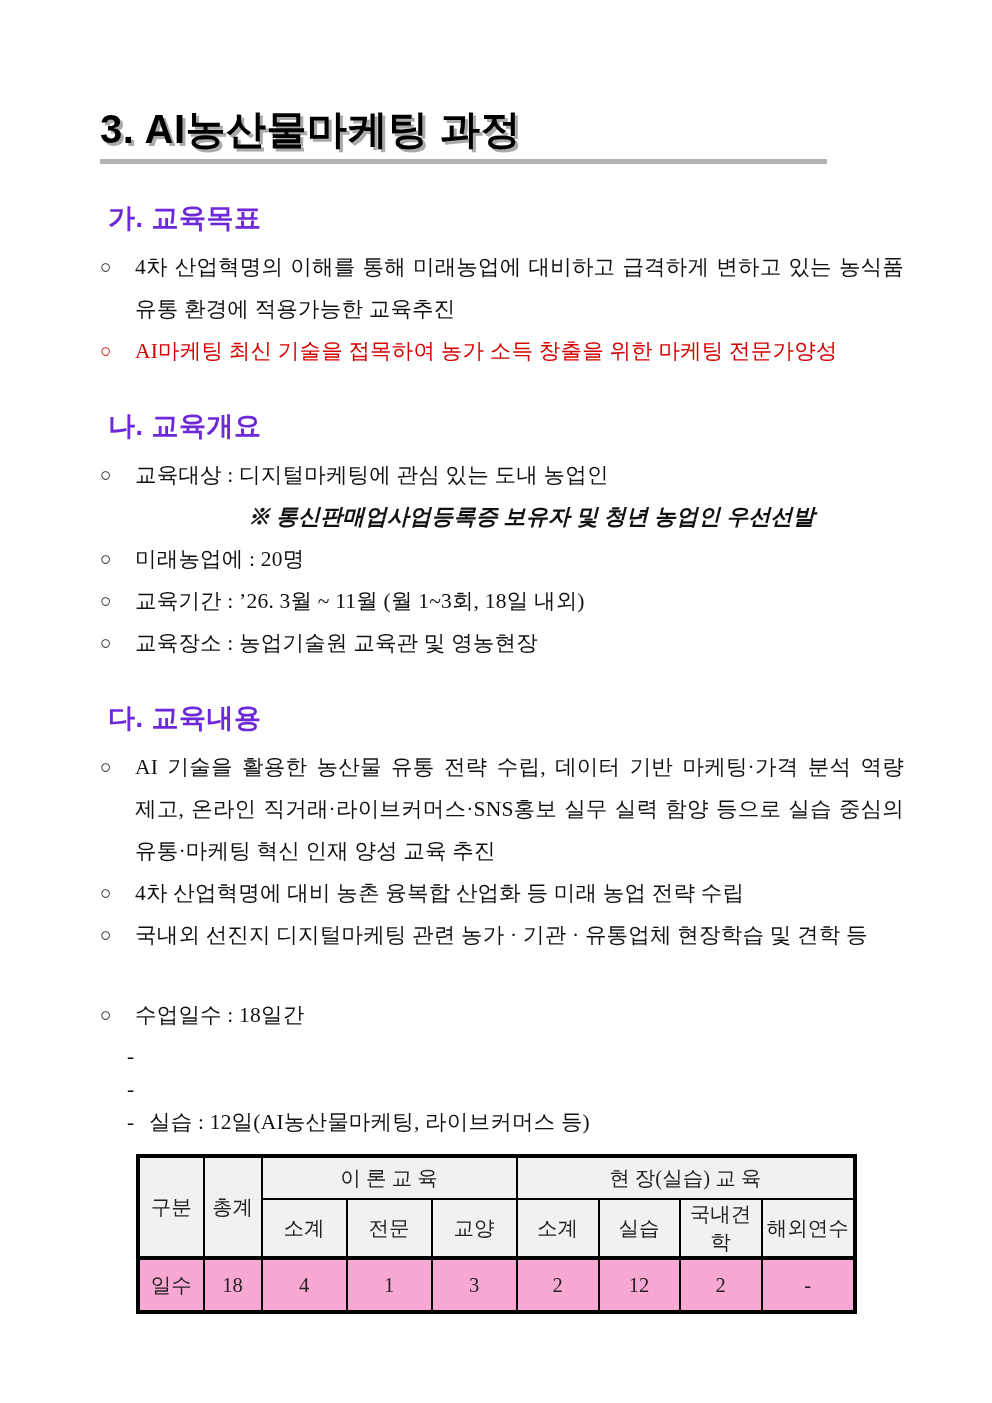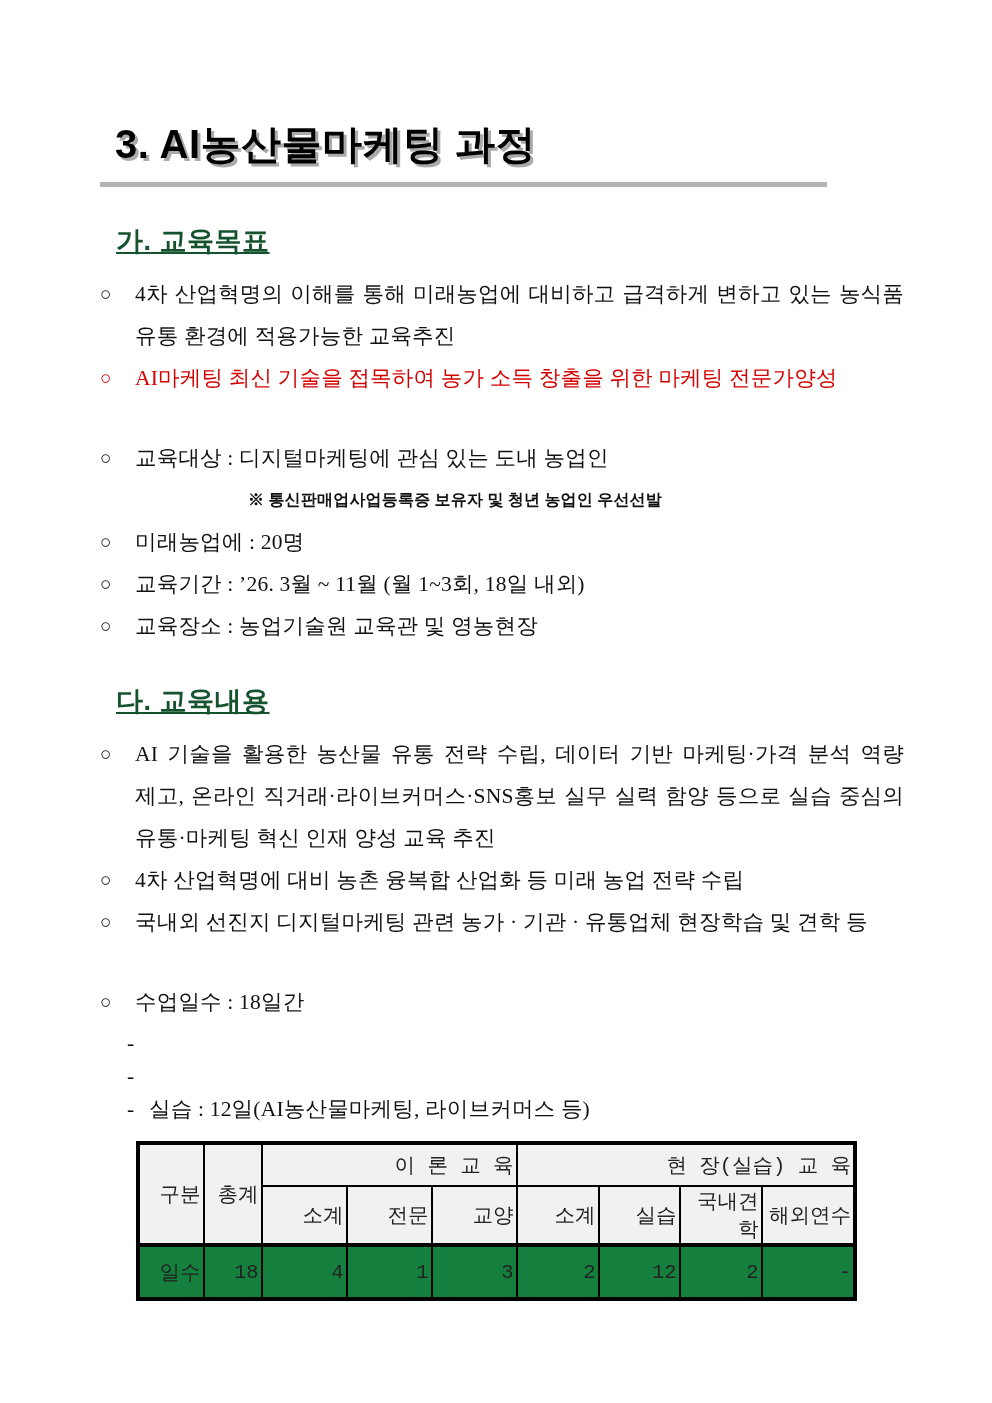--- a/index.html
+++ b/index.html
@@ -9,46 +9,45 @@
     height: 1403px;
     box-sizing: border-box;
     padding: 106px 88px 0 100px;
     background: #ffffff;
     font-family: "Liberation Serif", serif;
     color: #111111;
     overflow: hidden;
   }
   
   .doc-title {
-    margin: 15px;
+    margin: 0;
     font-family: "Liberation Sans", sans-serif;
     font-weight: 800;
     font-size: 40px;
     line-height: 46px;
     color: #000000;
     letter-spacing: 0.5px;
     text-shadow: 3px 3px 0 #aaaaaa;
   }
   .title-divider {
     width: 727px;
     height: 5px;
     background: #b3b3b3;
     margin-top: 7px;
   }
   
   .section { margin-top: 38px; }
   .section-heading {
-    margin: 16px;
+    margin: 8px;
     font-family: "Liberation Sans", sans-serif;
     font-weight: 800;
     font-size: 27px;
     line-height: 32px;
-    color: #14532d;
+    color: #6d28d9;
     letter-spacing: 0.5px;
-    text-decoration: underline;
   }
   .items { margin-top: 12px; }
   .item-row {
     display: flex;
     align-items: flex-start;
     font-size: 21.5px;
     line-height: 42px;
     letter-spacing: 0.2px;
   }
   .bullet-marker {
@@ -63,24 +62,25 @@
   .item-text {
     flex: 1;
     text-align: justify;
     word-break: keep-all;
     white-space: pre-wrap;
   }
   .red-item { color: #d40000; }
   .note-line {
     padding-left: 148px;
     font-weight: bold;
-    font-size: 16px;
+    font-size: 22px;
     line-height: 42px;
     letter-spacing: 0.2px;
     white-space: pre-wrap;
+    font-style: italic;
   }
   .sub-items { margin-top: 4px; }
   .sub-row {
     display: flex;
     align-items: flex-start;
     padding-left: 27px;
     font-size: 21.5px;
     line-height: 33px;
     letter-spacing: 0.2px;
   }
@@ -89,29 +89,28 @@
   
   .schedule-table {
     border-collapse: collapse;
     margin: 16px 0 0 37px;
     table-layout: fixed;
     font-size: 20.5px;
     color: #222222;
   }
   .schedule-table td, .schedule-table th {
     border: 2px solid #000000;
-    text-align: right;
+    text-align: center;
     vertical-align: middle;
     font-weight: normal;
     padding: 0 2px;
     overflow: hidden;
-    font-family: Liberation Mono, monospace;
   }
   .schedule-table thead th { background: #f1f1f1; height: 40px; }
-  .schedule-table tbody td { background: #15803d; height: 50px; border-top: 4px solid #000000; }
+  .schedule-table tbody td { background: #f9a8d4; height: 50px; border-top: 4px solid #000000; }
   .schedule-table { border: 3px solid #000000; outline: 1px solid #000000; }
 </style>
 </head>
 <body>
 
 <div class="page">
 
   <h1 class="doc-title">3. AI농산물마케팅 과정</h1>
   <div class="title-divider"></div>
 
@@ -123,20 +122,21 @@
         <span class="item-text">4차 산업혁명의 이해를 통해 미래농업에 대비하고 급격하게 변하고 있는 농식품 유통 환경에 적용가능한 교육추진</span>
       </div>
       <div class="item-row red-item">
         <span class="bullet-marker">○</span>
         <span class="item-text">AI마케팅 최신 기술을 접목하여 농가 소득 창출을 위한 마케팅 전문가양성</span>
       </div>
     </div>
   </div>
 
   <div class="section">
+    <h2 class="section-heading">나. 교육개요</h2>
     <div class="items">
       <div class="item-row">
         <span class="bullet-marker">○</span>
         <span class="item-text">교육대상 : 디지털마케팅에 관심 있는 도내 농업인</span>
       </div>
       <div class="note-line">※ 통신판매업사업등록증 보유자 및 청년 농업인 우선선발</div>
       <div class="item-row">
         <span class="bullet-marker">○</span>
         <span class="item-text">미래농업에 : 20명</span>
       </div>

